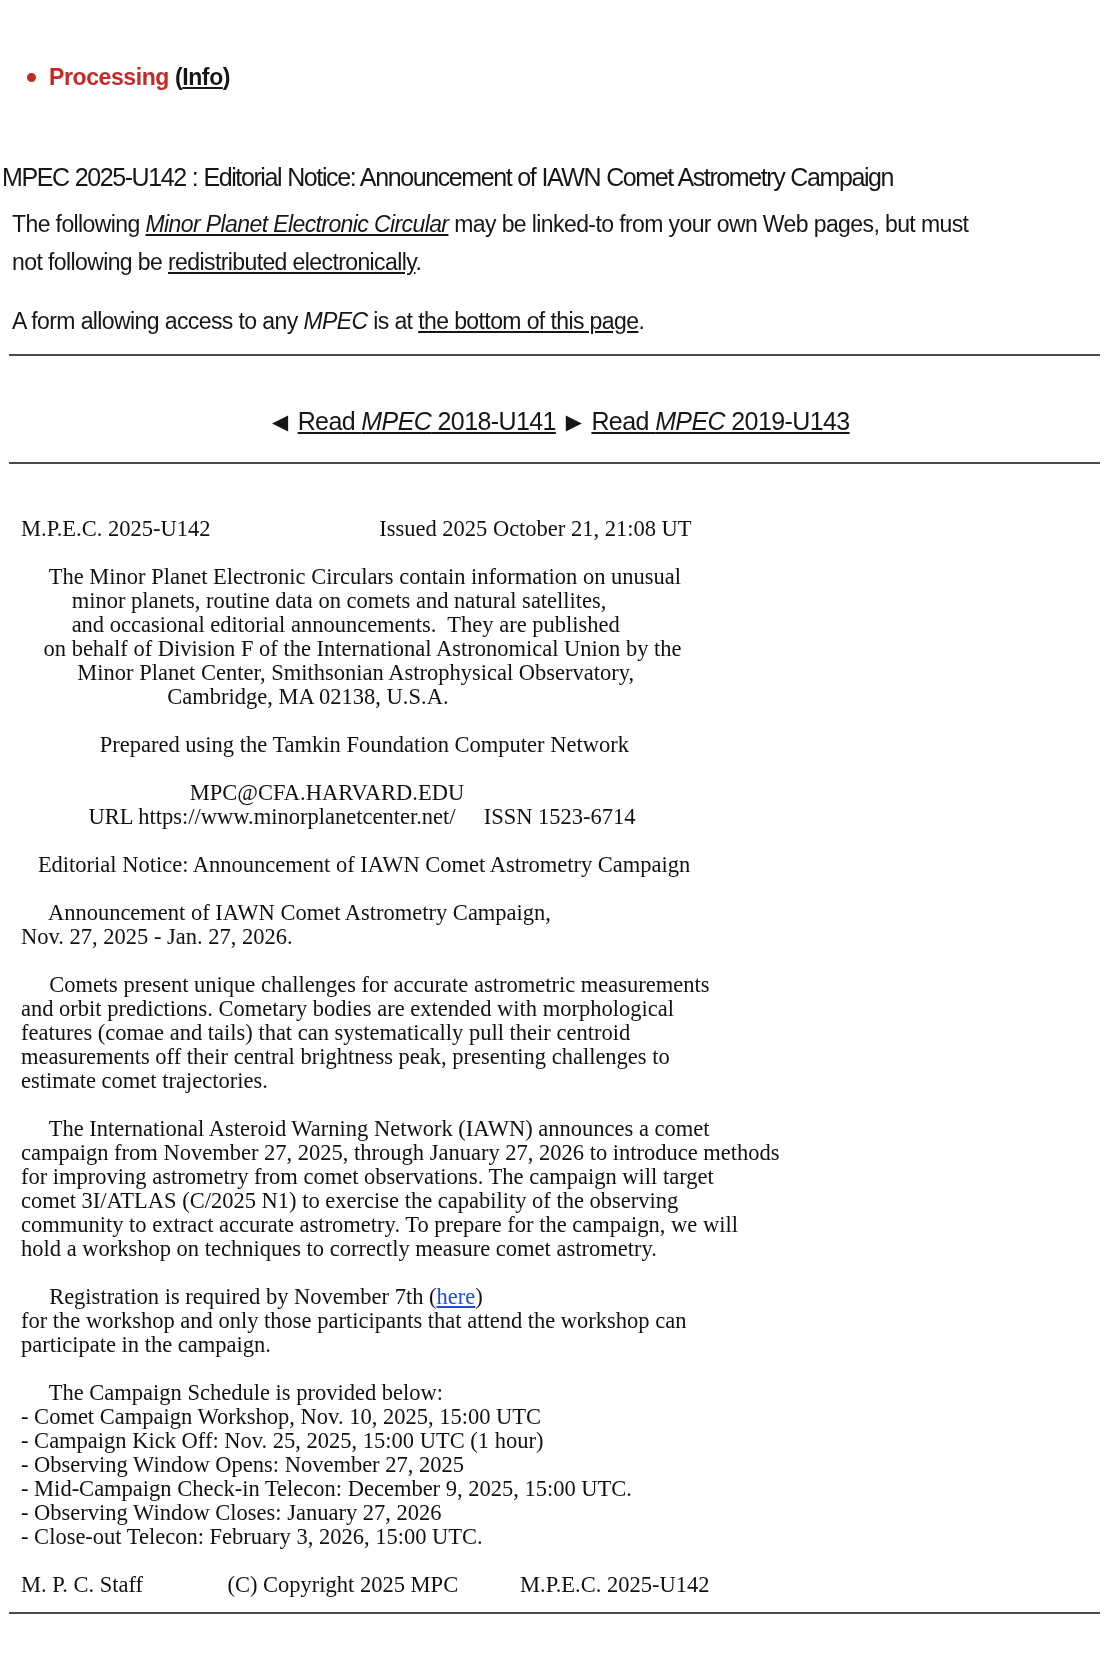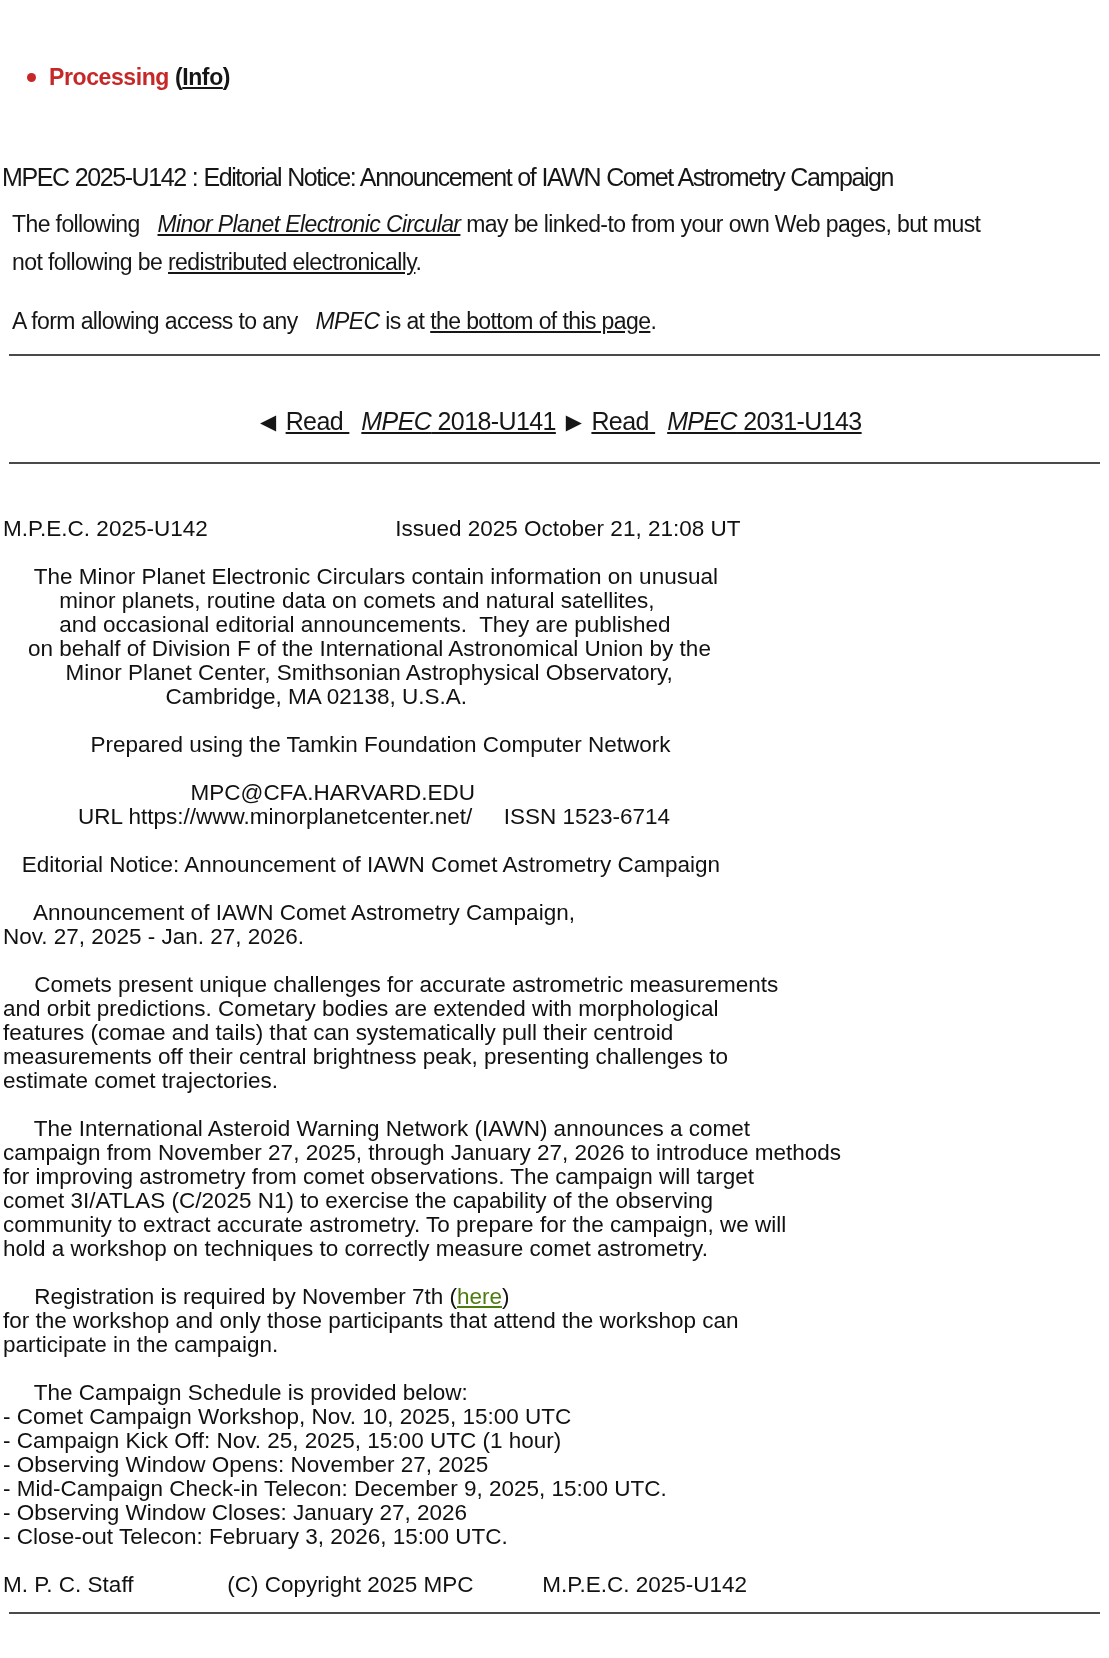--- a/index.html
+++ b/index.html
@@ -45,21 +45,21 @@
   }
   
   p.note{
     margin:12px 0 0 12px;
     font-size:23px;
     letter-spacing:-0.6px;
     line-height:38px;
     max-width:1085px;
   }
   p.note.second{margin-top:21px;}
-  i{font-style:italic;margin-left:12px;}
+  i{font-style:italic;}
   
   hr{
     border:none;
     border-top:2px solid var(--rule);
     margin:0 9px;
     height:0;
   }
   hr.hr-top1{margin-top:14px;}
   hr.hr-top2{margin-top:0;}
   hr.hr-bot1{margin-top:15px;}
@@ -75,46 +75,46 @@
   .mpec-nav .arrow{
     font-size:21px;
     text-decoration:none;
     display:inline-block;
     transform:translateY(-1px);
   }
   .mpec-nav .gap{display:inline-block;width:10px;}
   
   pre.circular{
     margin:53px 0 0 0;
-    padding:0 0 0 3px;
-    font-family:Liberation Sans, sans-serif;
+    padding:0 0 0 21px;
+    font-family:Liberation Serif, serif;
     font-size:22.5px;
     line-height:24px;
     color:#111111;
     white-space:pre;
   }
-  pre.circular a{color:#4d7c0f;text-align:center;}
+  pre.circular a{color:#1d4ed8;text-align:center;}
 </style>
 </head>
 <body>
 
 <div class="status-row">
   <span class="bullet"></span><span class="red">Processing</span><span> (</span><a href="#">Info</a><span>)</span>
 </div>
 
 <h1 class="page-title">MPEC 2025-U142 : Editorial Notice: Announcement of IAWN Comet Astrometry Campaign</h1>
 
 <p class="note"><span>The following </span><a href="#"><i>Minor Planet Electronic Circular</i></a><span> may be linked-to from your own Web pages, but must</span><br><span>not following be </span><a href="#">redistributed electronically</a><span>.</span></p>
 
 <p class="note second"><span>A form allowing access to any </span><i>MPEC</i><span> is at </span><a href="#">the bottom of this page</a><span>.</span></p>
 
 <hr class="hr-top1">
 
 <div class="mpec-nav">
-  <span class="arrow">◀</span><span class="gap"></span><a href="#"><span>Read </span><i>MPEC</i><span> 2018-U141</span></a><span class="gap"></span><span class="arrow">▶</span><span class="gap"></span><a href="#"><span>Read </span><i>MPEC</i><span> 2031-U143</span></a>
+  <span class="arrow">◀</span><span class="gap"></span><a href="#"><span>Read </span><i>MPEC</i><span> 2018-U141</span></a><span class="gap"></span><span class="arrow">▶</span><span class="gap"></span><a href="#"><span>Read </span><i>MPEC</i><span> 2019-U143</span></a>
 </div>
 
 <hr class="hr-top2">
 
 <pre class="circular">M.P.E.C. 2025-U142                              Issued 2025 October 21, 21:08 UT
 
      The Minor Planet Electronic Circulars contain information on unusual
          minor planets, routine data on comets and natural satellites,
          and occasional editorial announcements.  They are published
     on behalf of Division F of the International Astronomical Union by the

